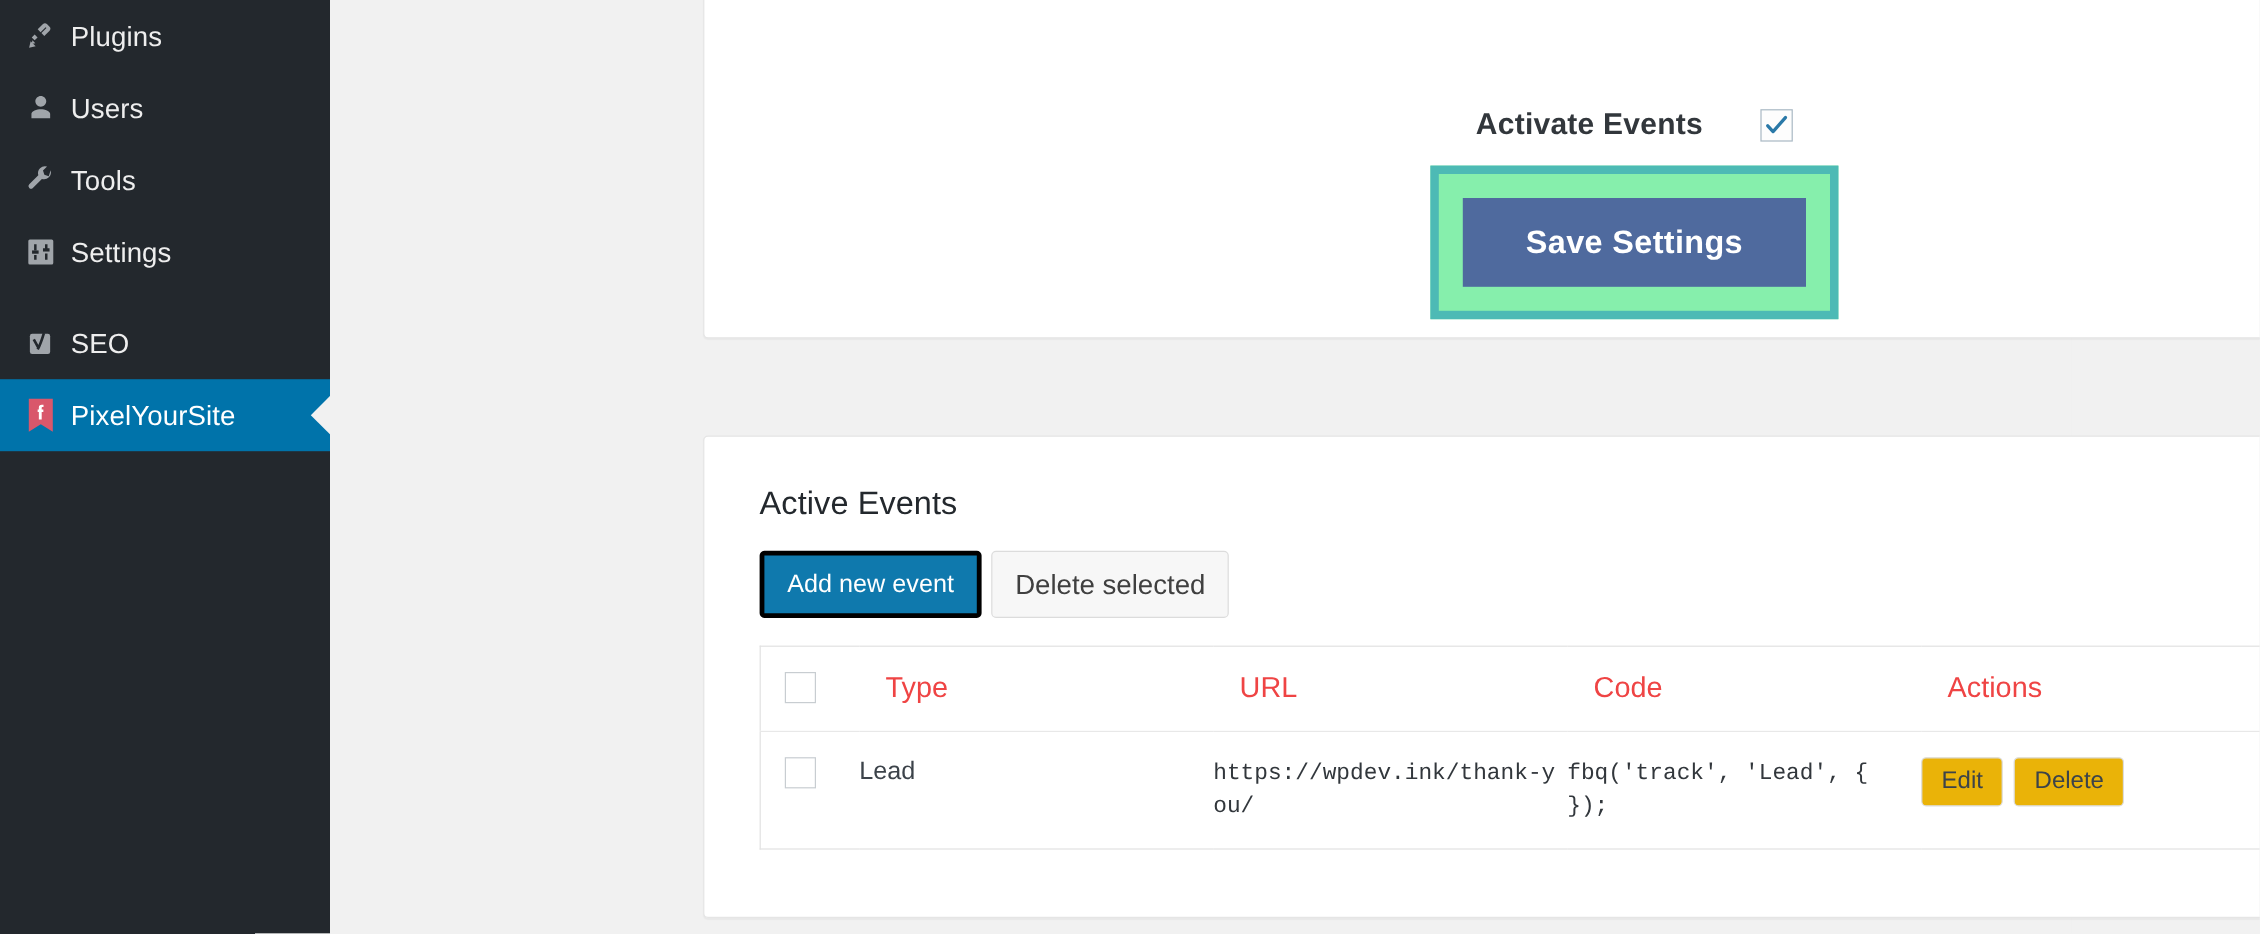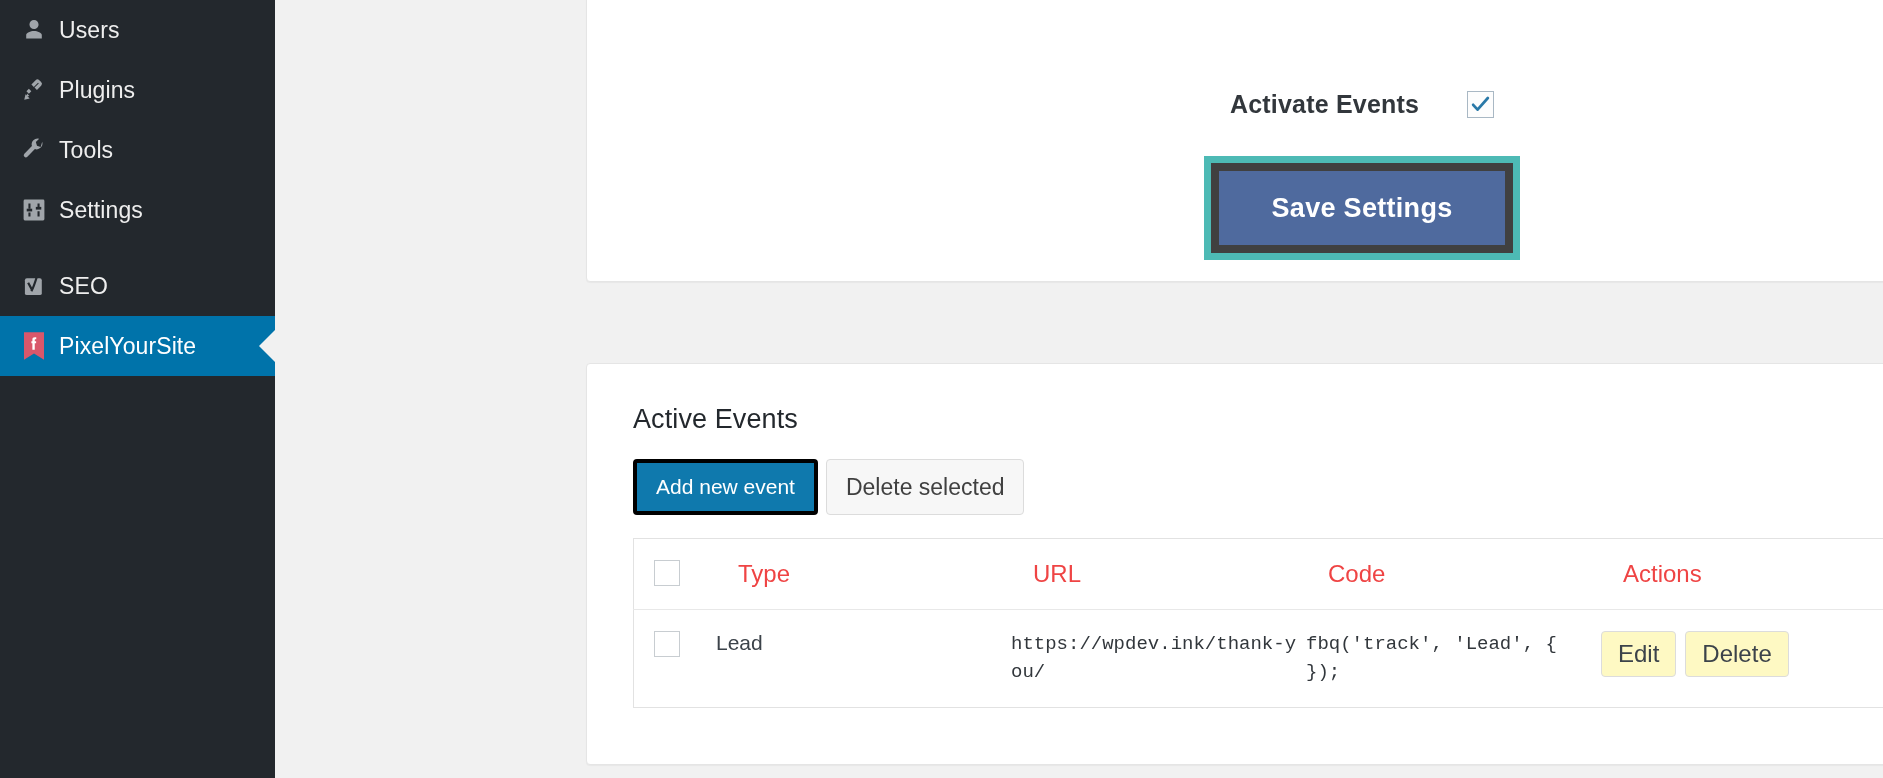--- a/index.html
+++ b/index.html
@@ -111,24 +111,24 @@
     margin-left: 48px;
     border: 1px solid #a9b8c4;
     background: #fdfdfd;
     box-sizing: border-box;
     position: relative;
     cursor: pointer;
   }
   .checkbox svg { position: absolute; left: 2px; top: 2px; }
 
   .save-highlight {
-    margin-top: 37px;
+    margin-top: 19px;
     border: 7px solid #4dbab5;
-    padding: 8px;
-    background: #404040;
+    padding: 20px;
+    background: #86efac;
     box-sizing: border-box;
   }
   .save-button {
     width: 286px;
     height: 74px;
     background: #4f6a9e;
     border: none;
     color: #ffffff;
     font-size: 27px;
     font-weight: bold;
@@ -221,51 +221,51 @@
     width: 26px;
     height: 26px;
     border: 1px solid #c8cdd1;
     background: #fff;
     box-sizing: border-box;
     display: block;
     cursor: pointer;
   }
   .act-btns { display: flex; gap: 9px; }
   .btn-sm {
-    background: #fef9c3;
+    background: #eab308;
     border: 1px solid #dcdcdc;
     border-radius: 4px;
     color: #3c434a;
-    font-size: 24px;
+    font-size: 20px;
     font-family: "Liberation Sans", sans-serif;
     padding: 8px 16px;
     cursor: pointer;
   }
 </style>
 </head>
 <body>
 
 <div id="sidebar">
 
   <div class="menu-item">
     <span class="mi-icon">
       <svg width="26" height="26" viewBox="0 0 20 20" fill="#a0a5aa">
+        <path d="M13.11 4.36L9.87 7.6 8 5.73l3.24-3.24a2 2 0 0 1 2.83 0l1.41 1.41a2 2 0 0 1 0 2.83L12.24 10 10.4 8.15l3.24-3.24-0.53-.55zM4.19 10.93l1.87-1.87 1.87 1.87-1.87 1.87-1.87-1.87zm2.3 3.68l-2.2.33.33-2.2 1.87 1.87zM2.5 17.5l1-4.2 3.2 3.2-4.2 1z"></path>
+      </svg>
+    </span>
+    <span class="mi-label">Plugins</span>
+  </div>
+
+  <div class="menu-item">
+    <span class="mi-icon">
+      <svg width="26" height="26" viewBox="0 0 20 20" fill="#a0a5aa">
         <path d="M10 9.25c1.93 0 3.5-1.57 3.5-3.5S11.93 2.25 10 2.25 6.5 3.82 6.5 5.75 8.07 9.25 10 9.25zm0 1.5c-2.67 0-6 1.34-6 3v2.75h12V13.75c0-1.66-3.33-3-6-3z"></path>
       </svg>
     </span>
     <span class="mi-label">Users</span>
-  </div>
-
-  <div class="menu-item">
-    <span class="mi-icon">
-      <svg width="26" height="26" viewBox="0 0 20 20" fill="#a0a5aa">
-        <path d="M13.11 4.36L9.87 7.6 8 5.73l3.24-3.24a2 2 0 0 1 2.83 0l1.41 1.41a2 2 0 0 1 0 2.83L12.24 10 10.4 8.15l3.24-3.24-0.53-.55zM4.19 10.93l1.87-1.87 1.87 1.87-1.87 1.87-1.87-1.87zm2.3 3.68l-2.2.33.33-2.2 1.87 1.87zM2.5 17.5l1-4.2 3.2 3.2-4.2 1z"></path>
-      </svg>
-    </span>
-    <span class="mi-label">Plugins</span>
   </div>
 
   <div class="menu-item">
     <span class="mi-icon">
       <svg width="26" height="26" viewBox="0 0 20 20" fill="#a0a5aa">
         <path d="M16.3 3.7a4.5 4.5 0 0 1-5.6 5.6L4.9 15.1a1.6 1.6 0 1 1-2.3-2.3l5.8-5.8a4.5 4.5 0 0 1 5.6-5.6L11.4 3.9l.9 2.8 2.8.9 1.2-3.9z"></path>
       </svg>
     </span>
     <span class="mi-label">Tools</span>
   </div>

